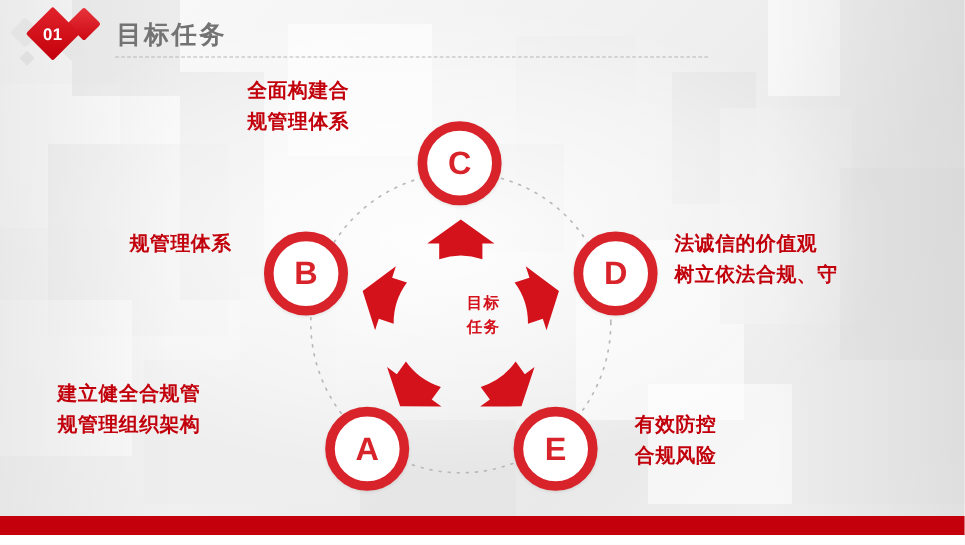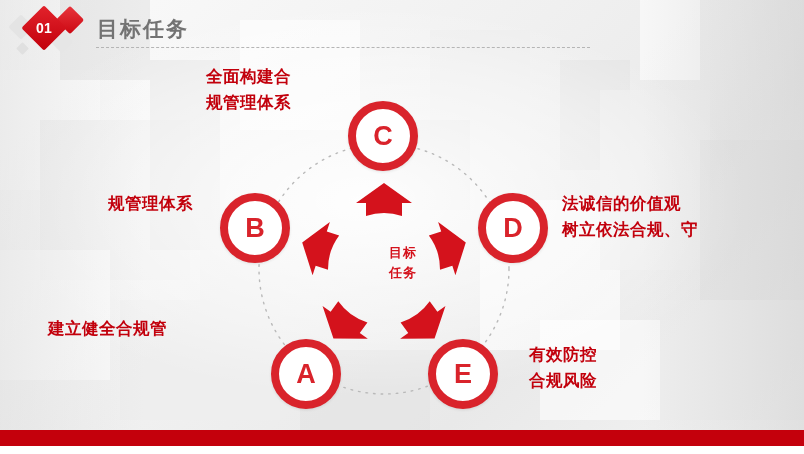--- a/index.html
+++ b/index.html
@@ -258,20 +258,21 @@
     </div>
 
     <div class="node node-a">A</div>
     <div class="node node-b">B</div>
     <div class="node node-c">C</div>
     <div class="node node-d">D</div>
     <div class="node node-e">E</div>
 
     <div class="cap cap-a">
       <div>建立健全合规管</div>
+      <div>规管理组织架构</div>
     </div>
     <div class="cap cap-b">
       <div>规管理体系</div>
     </div>
     <div class="cap cap-c">
       <div>全面构建合</div>
       <div>规管理体系</div>
     </div>
     <div class="cap cap-d">
       <div>法诚信的价值观</div>

